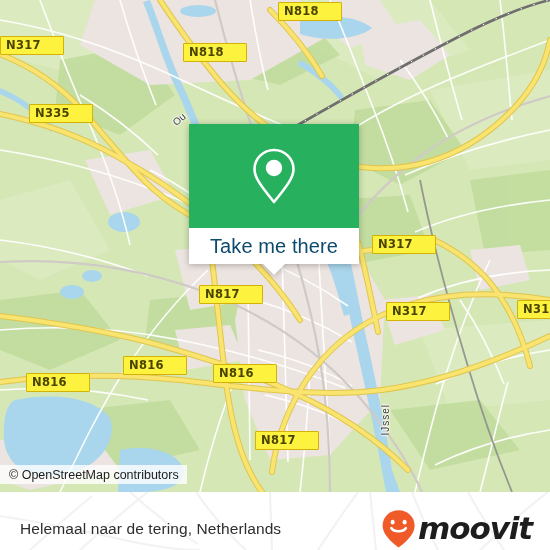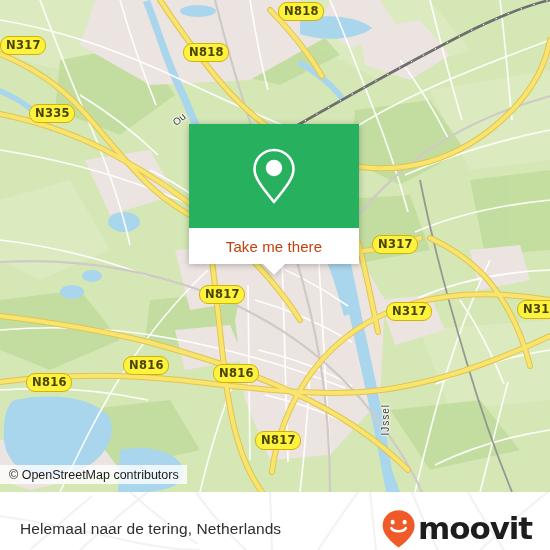--- a/index.html
+++ b/index.html
@@ -34,26 +34,26 @@
     position: absolute;
     left: 0; top: 0;
     width: 550px; height: 492px;
   }
 
   
   .shield {
     position: absolute;
     background: #fdf33f;
     border: 1px solid #d4b106;
-    border-radius: 9px;
+    border-radius: 1px;
     color: #4a4400;
     font-size: 11.5px;
     font-weight: bold;
     line-height: 13px;
-    padding: 2px 4px 2px 5px;
+    padding: 2px 22px 2px 5px;
     letter-spacing: 0.3px;
     white-space: nowrap;
     font-family: "DejaVu Sans", sans-serif;
     text-shadow: 0 0 2px #fdf33f;
     box-sizing: border-box;
   }
 
   
   .street-label {
     position: absolute;
@@ -82,22 +82,22 @@
   }
   .popup-bottom {
     background: #ffffff;
     height: 36px;
     display: flex;
     align-items: center;
     justify-content: center;
     position: relative;
   }
   .popup-bottom-label {
-    font-size: 15px;
-    color: #c2410c;
+    font-size: 20px;
+    color: #0c4a6e;
     letter-spacing: 0.1px;
     font-family: "Liberation Sans", sans-serif;
   }
   .popup-tail {
     position: absolute;
     left: 50%;
     bottom: -11px;
     margin-left: -11px;
     width: 0;
     height: 0;
@@ -156,20 +156,21 @@
     color: #2e2e2e;
     letter-spacing: 0.1px;
     font-family: "Liberation Sans", sans-serif;
     z-index: 2;
   }
   .brand {
     position: relative;
     display: flex;
     align-items: center;
     z-index: 2;
+    font-style: italic;
   }
   .brand-word {
     font-size: 31px;
     font-weight: bold;
     color: #1d1d1d;
     letter-spacing: -1.1px;
     font-family: "DejaVu Sans", sans-serif;
     line-height: 31px;
     margin-left: 1px;
   }

